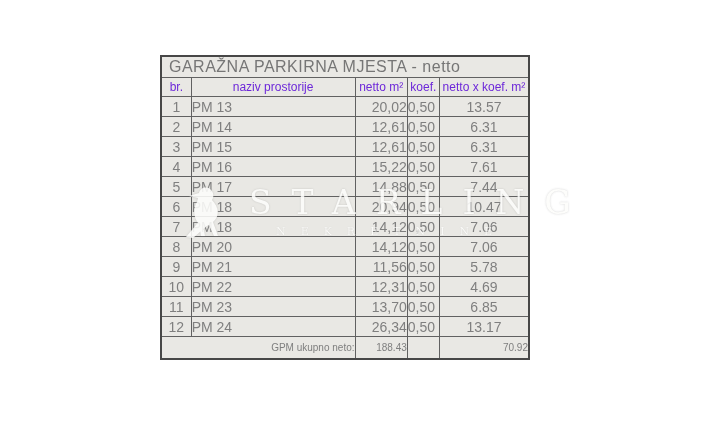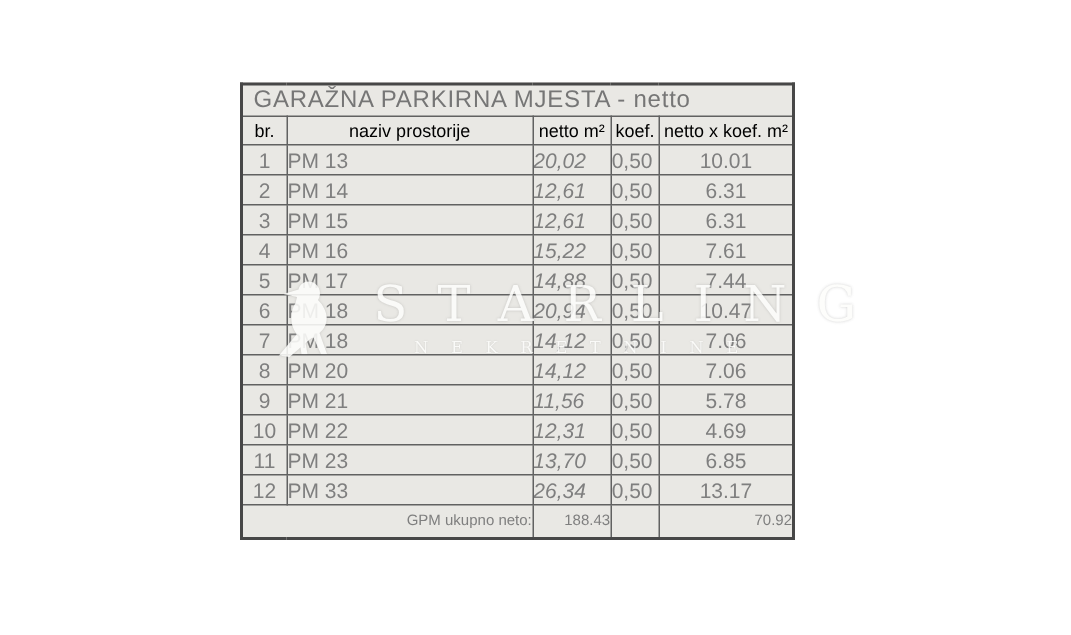--- a/index.html
+++ b/index.html
@@ -38,26 +38,26 @@
     font-size: 16px;
     color: #767676;
     text-align: left;
     padding-left: 7px;
     letter-spacing: 0.5px;
   }
   tr.header-row th {
     height: 18px;
     font-size: 12px;
     text-align: center;
-    color: #000000;
+    color: #6d28d9;
   }
   tr.data-row td { height: 19px; font-size: 14px; }
   td.c-br  { text-align: center; font-size: 13px; }
   td.c-naziv { text-align: left; padding-left: 8px; }
-  td.c-netto { text-align: left; padding-right: 8px; font-style: italic; }
+  td.c-netto { text-align: right; padding-right: 8px; }
   td.c-koef  { text-align: left; padding-left: 1px; border-right: 2px solid #474747; }
   th.c-koef  { border-right: 2px solid #474747; }
   td.c-result { text-align: center; }
   tr.total-row td { height: 21px; font-size: 10px; text-align: right; }
   td.total-label { text-align: right; padding-right: 2px; }
   td.total-netto { text-align: left; padding-left: 4px; }
   
   .watermark {
     position: absolute;
     left: 4px; top: 0; width: 714px; height: 423px;
@@ -113,21 +113,21 @@
         <th>netto m²</th>
         <th class="c-koef">koef.</th>
         <th>netto x koef. m²</th>
       </tr>
 
       <tr class="data-row">
         <td class="c-br">1</td>
         <td class="c-naziv">PM 13</td>
         <td class="c-netto">20,02</td>
         <td class="c-koef">0,50</td>
-        <td class="c-result">10.01</td>
+        <td class="c-result">13.57</td>
       </tr>
       <tr class="data-row">
         <td class="c-br">2</td>
         <td class="c-naziv">PM 14</td>
         <td class="c-netto">12,61</td>
         <td class="c-koef">0,50</td>
         <td class="c-result">6.31</td>
       </tr>
       <tr class="data-row">
         <td class="c-br">3</td>
@@ -187,21 +187,21 @@
       </tr>
       <tr class="data-row">
         <td class="c-br">11</td>
         <td class="c-naziv">PM 23</td>
         <td class="c-netto">13,70</td>
         <td class="c-koef">0,50</td>
         <td class="c-result">6.85</td>
       </tr>
       <tr class="data-row">
         <td class="c-br">12</td>
-        <td class="c-naziv">PM 33</td>
+        <td class="c-naziv">PM 24</td>
         <td class="c-netto">26,34</td>
         <td class="c-koef">0,50</td>
         <td class="c-result">13.17</td>
       </tr>
 
       <tr class="total-row">
         <td colspan="2" class="total-label">GPM ukupno neto:</td>
         <td class="total-netto">188.43</td>
         <td class="c-koef"></td>
         <td class="c-result">70.92</td>

